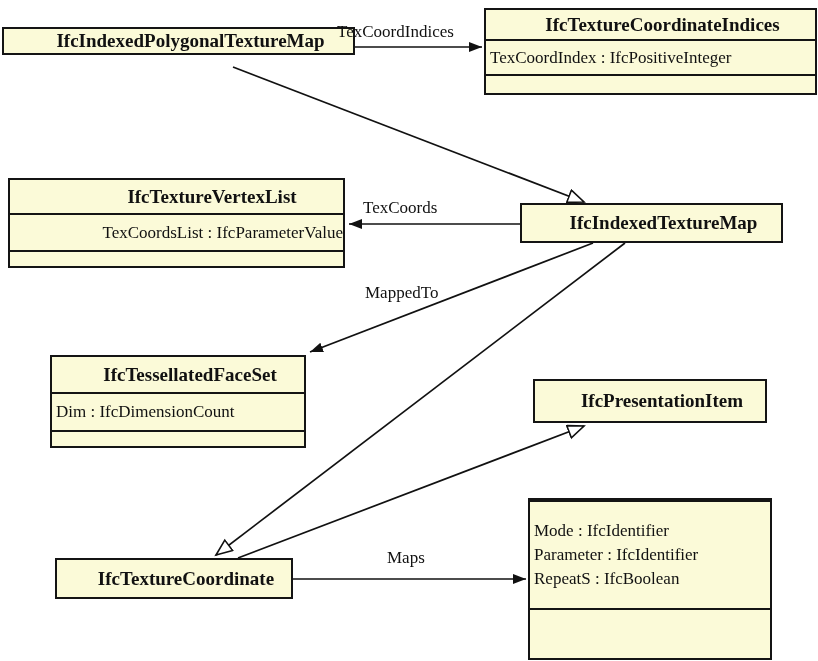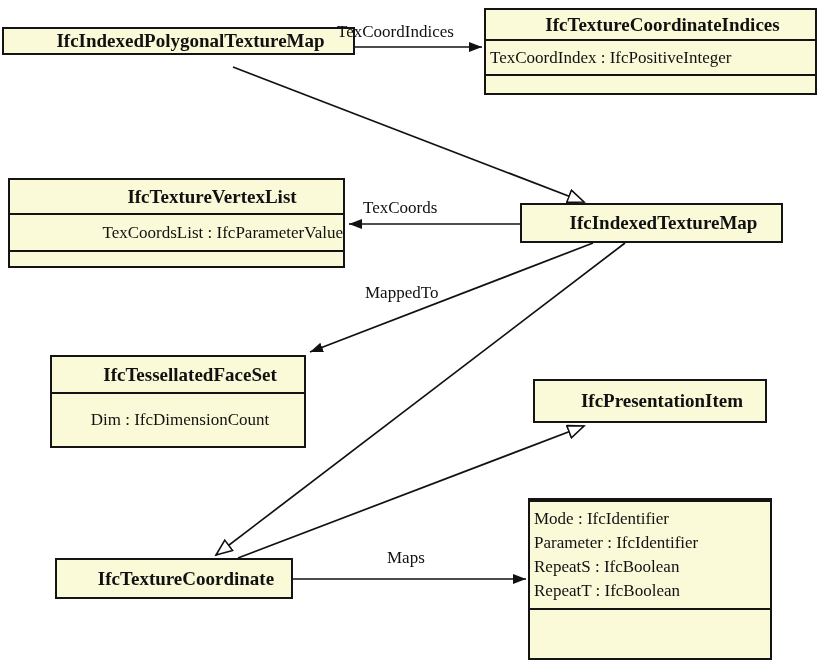--- a/index.html
+++ b/index.html
@@ -120,40 +120,39 @@
     </div>
     <div class="class-empty"></div>
   </div>
 
   <div class="class-box" style="left:520px; top:203px; width:263px; height:40px;">
     <div class="class-title">IfcIndexedTextureMap</div>
   </div>
 
   <div class="class-box" style="left:50px; top:355px; width:256px; height:93px;">
     <div class="class-title fixed" style="height:35px;">IfcTessellatedFaceSet</div>
-    <div class="class-attrs" style="height:54px;text-align:center;">
+    <div class="class-attrs" style="height:38px;">
       <div class="class-attr">Dim : IfcDimensionCount</div>
     </div>
     <div class="class-empty"></div>
   </div>
 
   <div class="class-box" style="left:533px; top:379px; width:234px; height:44px;">
     <div class="class-title">IfcPresentationItem</div>
   </div>
 
   <div class="class-box" style="left:55px; top:558px; width:238px; height:41px;">
     <div class="class-title">IfcTextureCoordinate</div>
   </div>
 
   <div class="class-box" style="left:528px; top:498px; width:244px; height:162px;">
     <div class="class-attrs" style="height:108px;">
       <div class="class-attr">Mode : IfcIdentifier</div>
       <div class="class-attr">Parameter : IfcIdentifier</div>
       <div class="class-attr">RepeatS : IfcBoolean</div>
-      <div class="class-attr">RepeatT : IfcBoolean</div>
     </div>
     <div class="class-empty"></div>
   </div>
 
   <div class="edge-label" style="left:337px; top:22px;">TexCoordIndices</div>
   <div class="edge-label" style="left:363px; top:198px;">TexCoords</div>
   <div class="edge-label" style="left:365px; top:283px;">MappedTo</div>
   <div class="edge-label" style="left:387px; top:548px;">Maps</div>
 
 </div>

